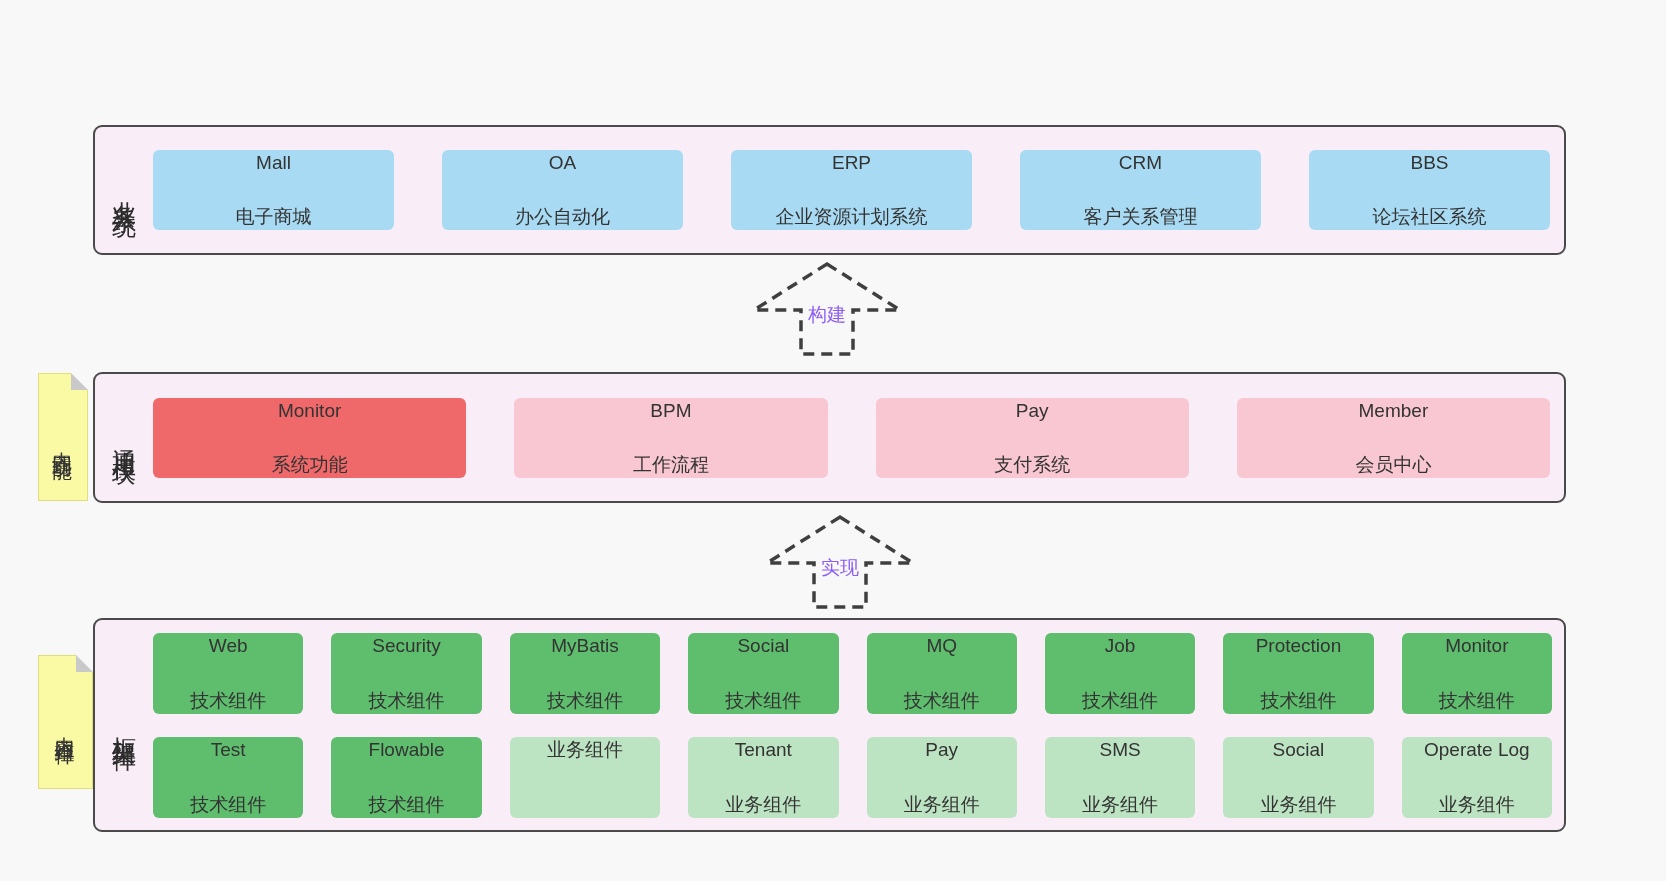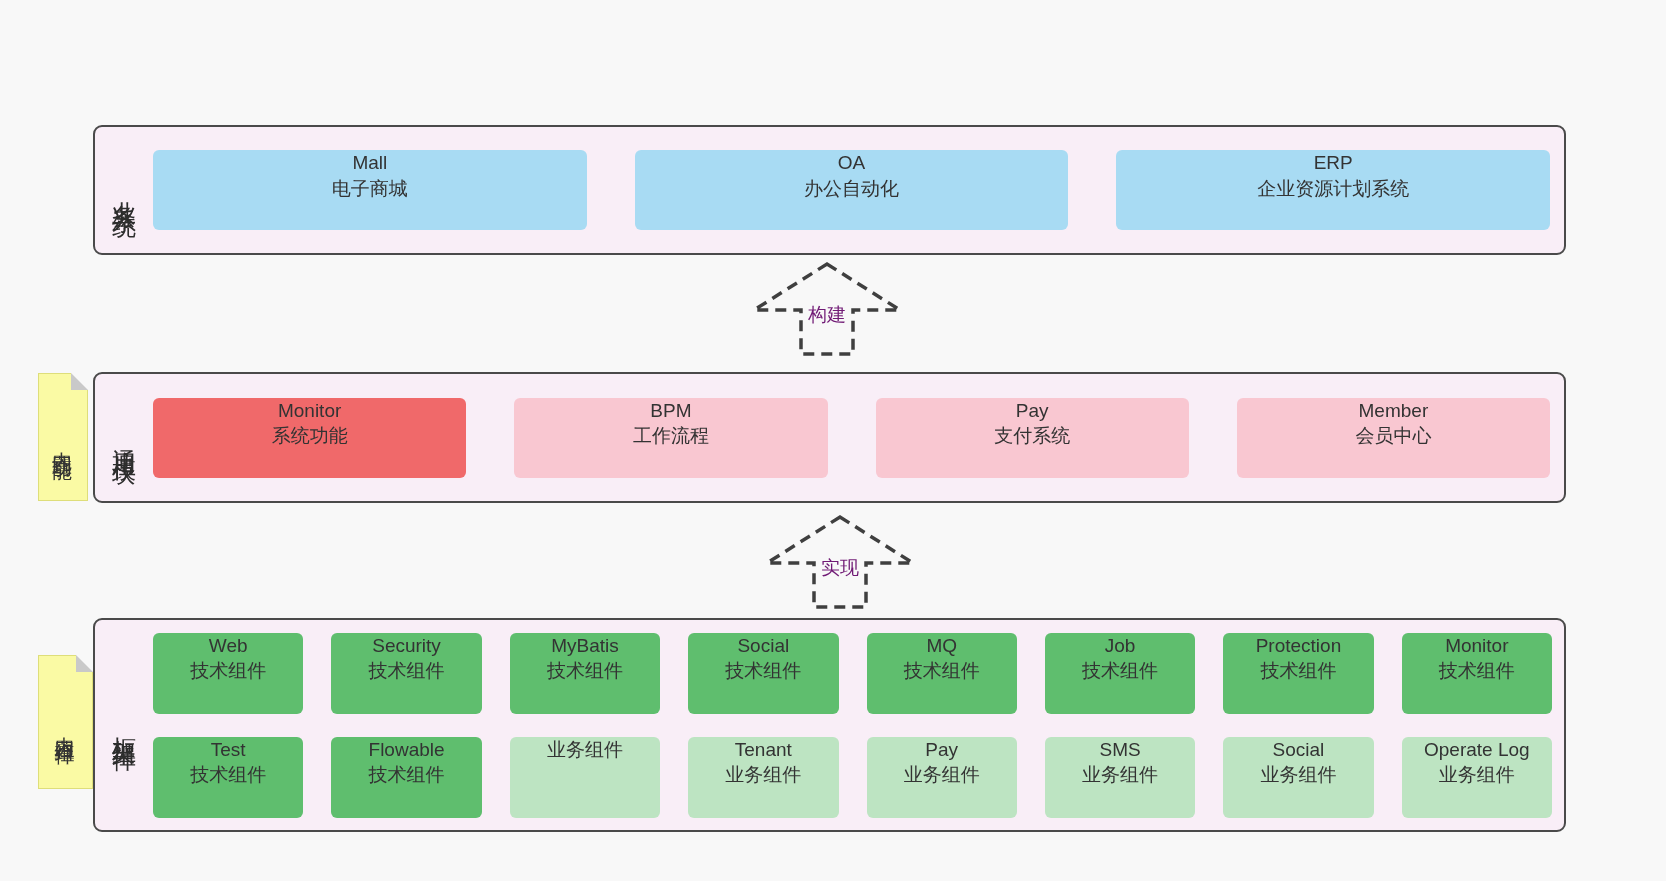--- a/index.html
+++ b/index.html
@@ -51,21 +51,21 @@
 
   .band-row { display: flex; gap: 48px; height: 80px; }
   .band-3 .band-row { gap: 28px; height: 81px; }
 
   .box {
     flex: 1;
     border-radius: 6px;
     display: flex;
     flex-direction: column;
     align-items: center;
-    justify-content: flex-start;
+    justify-content: space-between;
     text-align: center;
     font-size: 19px;
     line-height: 1.36;
     padding: 0 8px;
     box-sizing: border-box;
   }
   .box.blue       { background: #a8dbf3; }
   .box.red        { background: #f0696a; }
   .box.pink       { background: #f9c7d1; }
   .box.green      { background: #5fbe6e; }
@@ -111,21 +111,21 @@
     stroke-width: 3.5;
     stroke-dasharray: 11 7;
   }
   .arrow-label {
     position: absolute;
     left: 50%; top: 56%;
     transform: translate(-50%, -50%);
     background: #f8f8f8;
     padding: 1px 4px;
     font-size: 19px;
-    color: #701a75;
+    color: #8b5cf6;
     white-space: nowrap;
   }
 </style>
 </head>
 <body>
 
 <div class="band band-1">
   <div class="band-label">业务系统</div>
   <div class="band-rows">
     <div class="band-row">
@@ -133,20 +133,28 @@
         <span>Mall</span>
         <span>电子商城</span>
       </div>
       <div class="box blue">
         <span>OA</span>
         <span>办公自动化</span>
       </div>
       <div class="box blue">
         <span>ERP</span>
         <span>企业资源计划系统</span>
+      </div>
+      <div class="box blue">
+        <span>CRM</span>
+        <span>客户关系管理</span>
+      </div>
+      <div class="box blue">
+        <span>BBS</span>
+        <span>论坛社区系统</span>
       </div>
     </div>
   </div>
 </div>
 
 <div class="arrow arrow-1">
   <svg viewBox="0 0 154 96">
     <polygon points="77,3 150,49 103,49 103,93 51,93 51,49 4,49"></polygon>
   </svg>
   <span class="arrow-label">构建</span>

